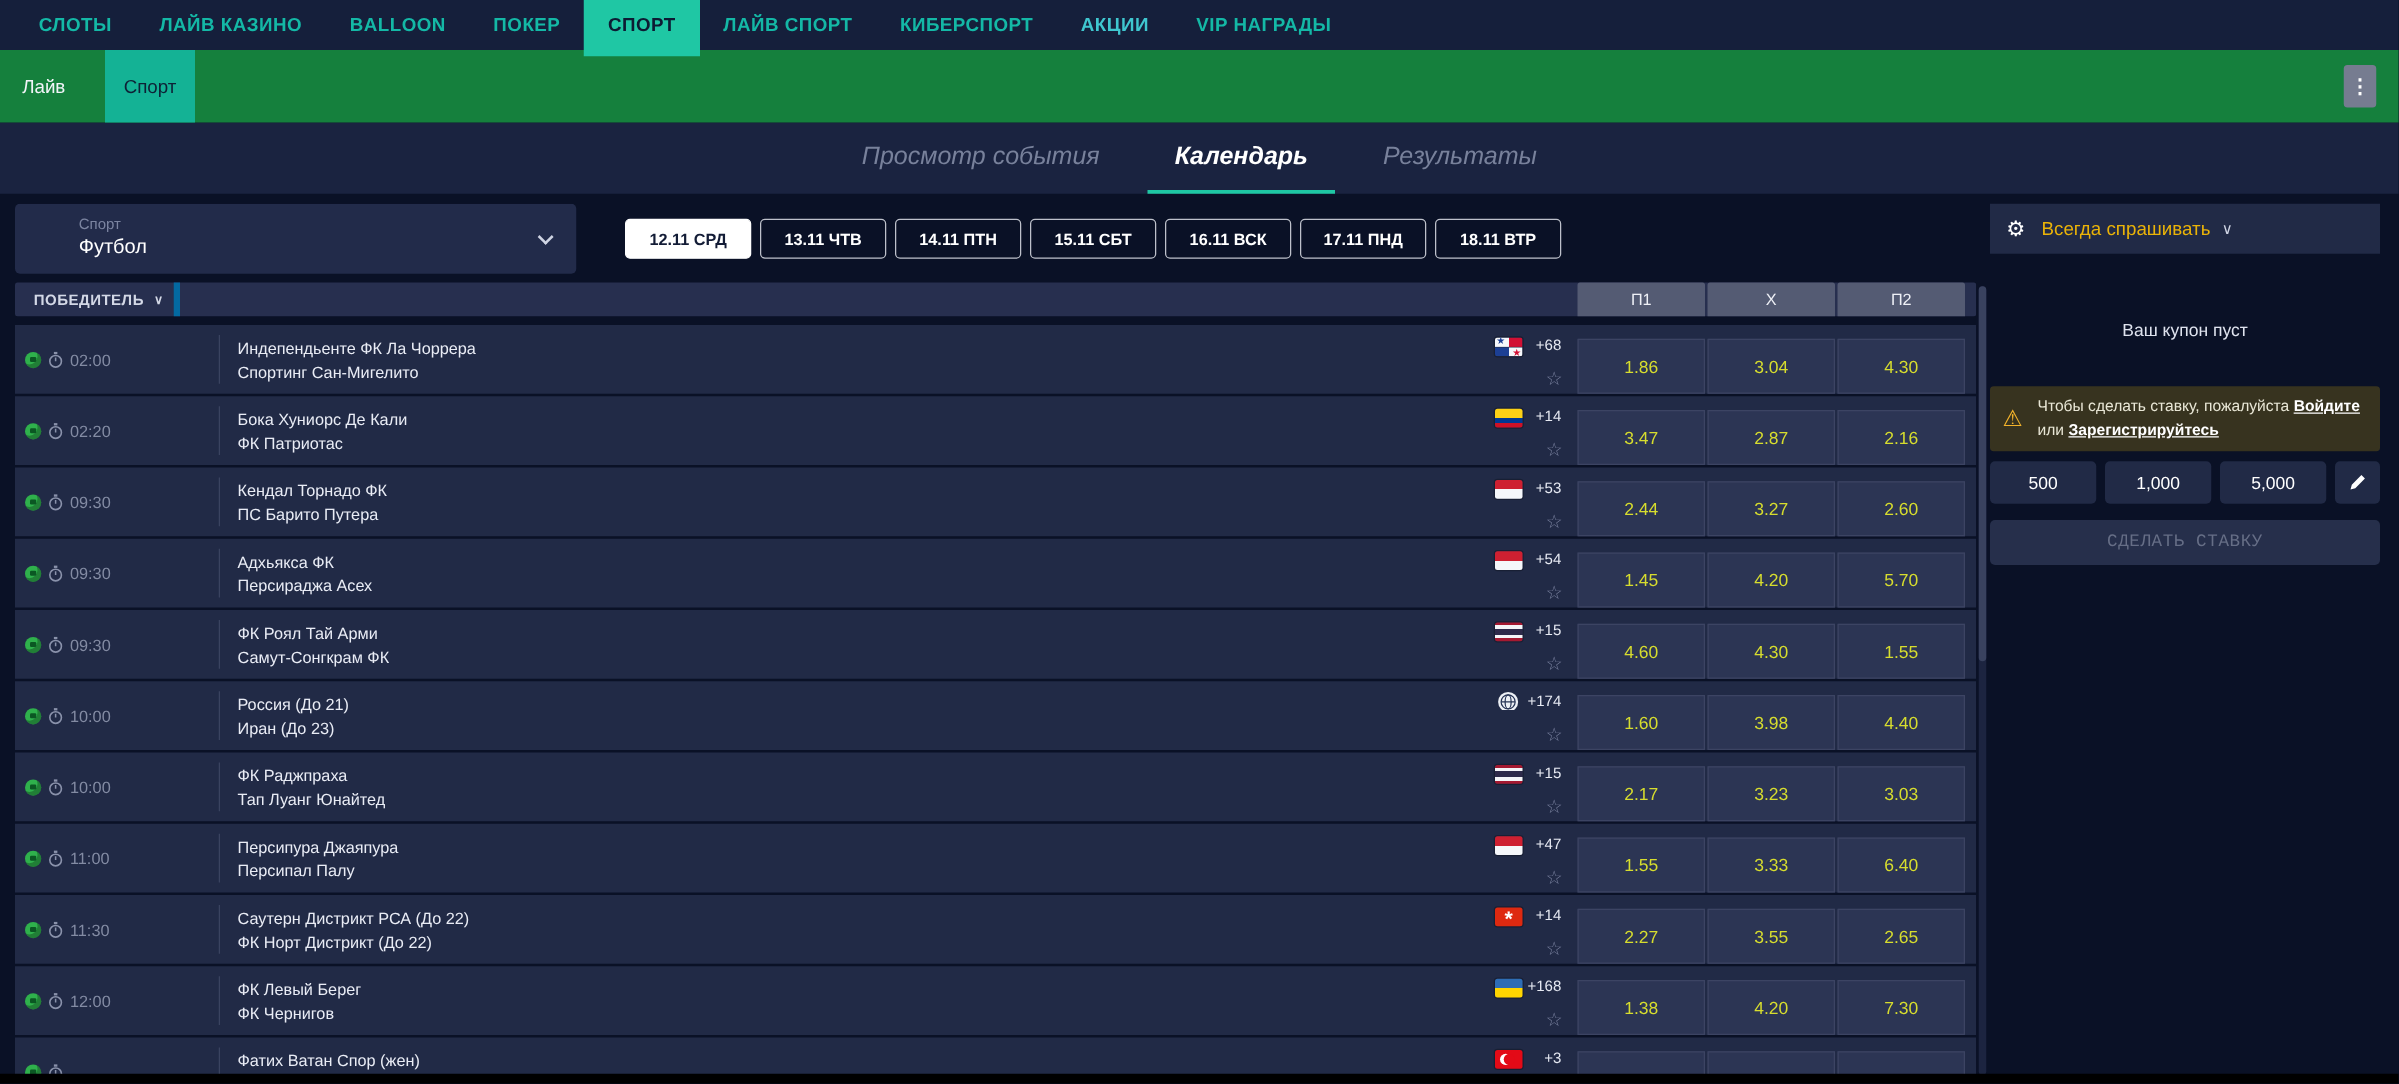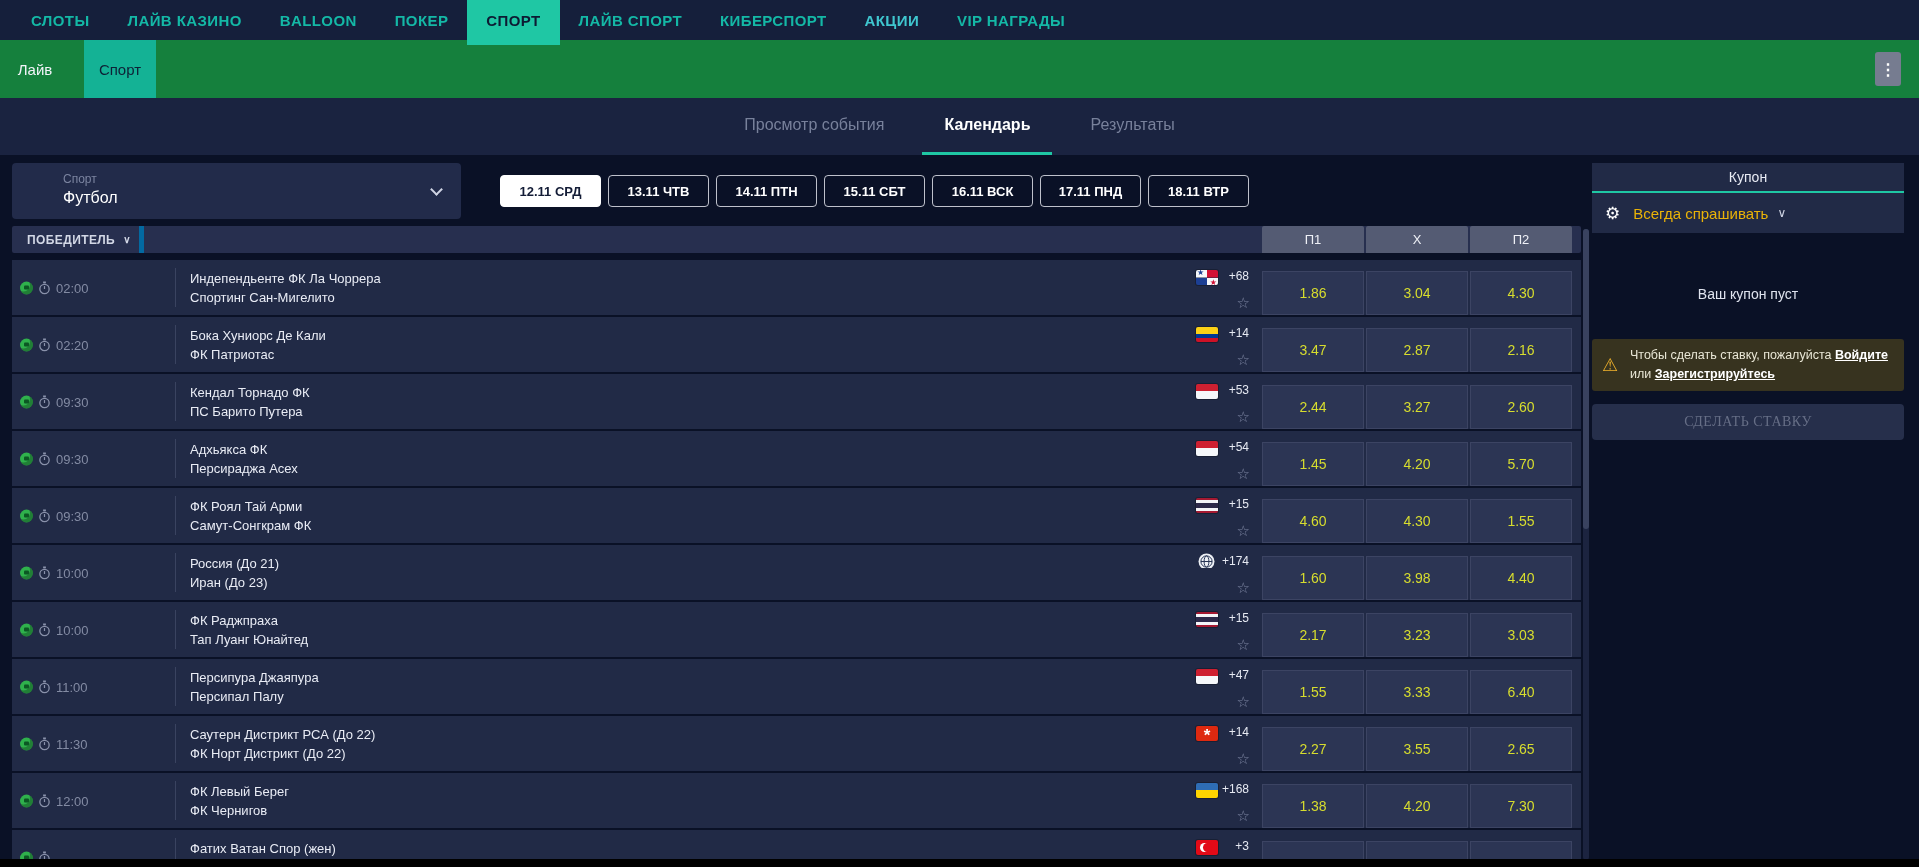--- a/index.html
+++ b/index.html
@@ -23,22 +23,22 @@
   .subnav-item { width:70px; display:flex; align-items:center; justify-content:center;
                  color:#f2f4f9; font-size:15px; cursor:pointer; }
   .subnav-item.active { background:#14b295; color:#0e2136; width:72px; margin-left:14px; }
   .kebab-btn { position:absolute; right:18px; top:50%; transform:translateY(-50%);
                width:26px; height:34px; background:#767c90; border-radius:3px;
                display:flex; align-items:center; justify-content:center;
                color:#ffffff; font-size:16px; font-weight:700; cursor:pointer; }
   
   .tabsbar { position:absolute; top:98px; left:0; right:0; height:57px; background:#1a2340;
              display:flex; justify-content:center; gap:16px; }
-  .tab { display:flex; align-items:center; padding:0 22px; color:#78819b; font-size:16px;
-         border-bottom:3px solid transparent; cursor:pointer; }
+  .tab { display:flex; align-items:center; padding:0 22px; color:#78819b; font-size:20px;
+         border-bottom:3px solid transparent; cursor:pointer;font-style:italic; }
   .tab.active { color:#ffffff; font-weight:700; border-bottom-color:#1fc7a4; }
   
   .main { position:absolute; left:12px; top:163px; width:1569px; height:697px; overflow:hidden; }
   .filter-row { display:flex; height:56px; }
   .sport-box { width:449px; height:56px; background:#222b4a; border-radius:4px;
                position:relative; padding:9px 0 0 51px; cursor:pointer; }
   .sport-label { font-size:12px; color:#7b84a0; }
   .sport-value { font-size:16px; color:#ffffff; margin-top:3px; }
   .chev-shape { position:absolute; right:20px; top:22px; width:9px; height:9px;
                 border-right:2px solid #cfd4e3; border-bottom:2px solid #cfd4e3; transform:rotate(45deg); }
@@ -116,21 +116,21 @@
   .warning-glyph { position:absolute; left:10px; top:50%; transform:translateY(-50%);
                    color:#f2b32b; font-size:18px; }
   .auth-link { color:#ffffff; text-decoration:underline; cursor:pointer; font-weight:600; }
   .stakes { display:flex; gap:7px; margin-top:8px; }
   .stake-btn { flex:1; height:34px; background:#212a46; border:none; border-radius:4px;
                color:#ffffff; font-size:14px; cursor:pointer; font-family:"Liberation Sans", sans-serif; }
   .pencil-btn { flex:0 0 36px; height:34px; background:#212a46; border:none; border-radius:4px;
                 display:flex; align-items:center; justify-content:center; cursor:pointer; }
   .place-bet { margin-top:13px; width:100%; height:36px; background:#262f4b; border:none;
                border-radius:4px; color:#666e86; font-size:14px; letter-spacing:.5px;
-               font-family:Liberation Serif, serif; cursor:default; }
+               font-family:Liberation Mono, monospace; cursor:default; }
   .bottom-bar { position:absolute; left:0; right:0; bottom:0; height:8px; background:#000000; }
 </style>
 </head>
 <body>
 
 <nav class="topnav" id="topnav-host">
     <div class="nav-item">СЛОТЫ</div>
     <div class="nav-item">ЛАЙВ КАЗИНО</div>
     <div class="nav-item">BALLOON</div>
     <div class="nav-item">ПОКЕР</div>
@@ -393,33 +393,40 @@
     </div>
     </div>
 
 </div>
 
 <div class="scroll-track">
   <div class="scroll-thumb"></div>
 </div>
 
 <aside class="coupon">
-  <div class="coupon-head">
-    <span>Купон</span>
-  </div>
   <div class="coupon-settings">
     <span class="gear-glyph">⚙</span>
     <span class="ask-label">Всегда спрашивать</span>
     <span class="ask-chev">∨</span>
   </div>
   <div class="coupon-empty">Ваш купон пуст</div>
   <div class="warning-box">
     <span class="warning-glyph">⚠</span>
     <span>Чтобы сделать ставку, пожалуйста</span>
     <span class="auth-link">Войдите</span>
     <span>или</span>
     <span class="auth-link">Зарегистрируйтесь</span>
   </div>
+  <div class="stakes" id="stakes-host">
+      <button class="stake-btn">500</button>
+      <button class="stake-btn">1,000</button>
+      <button class="stake-btn">5,000</button>
+      <button class="pencil-btn">
+        <svg width="15" height="15" viewBox="0 0 16 16">
+          <path d="M1.5 14.5l1.1-4.1 8.2-8.2 3 3-8.2 8.2-4.1 1.1z" fill="#ffffff"></path>
+        </svg>
+      </button>
+    </div>
   
   <button class="place-bet">СДЕЛАТЬ СТАВКУ</button>
 </aside>
 
 <div class="bottom-bar"></div>
 
 </body></html>

